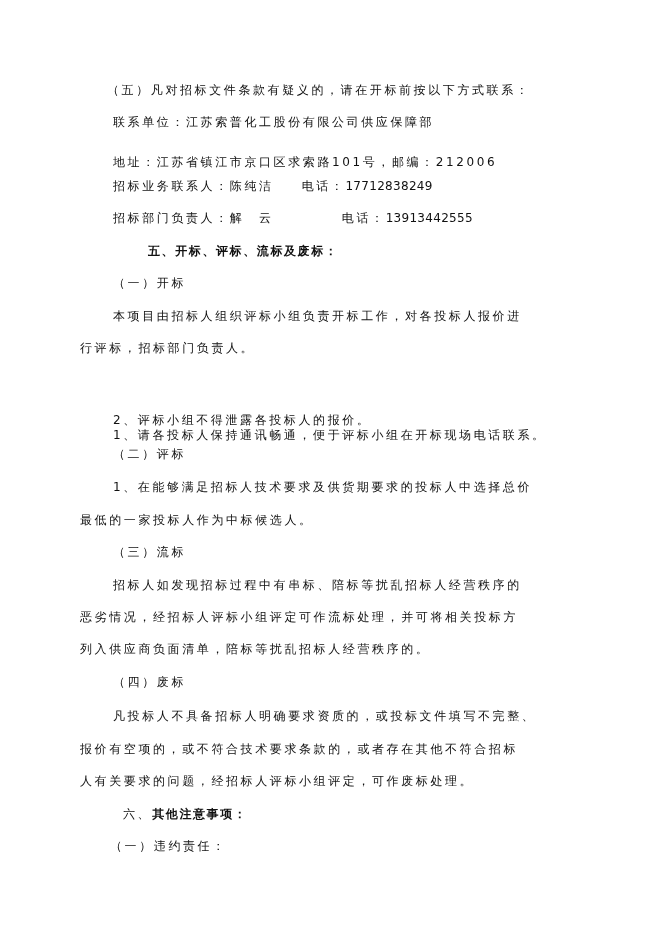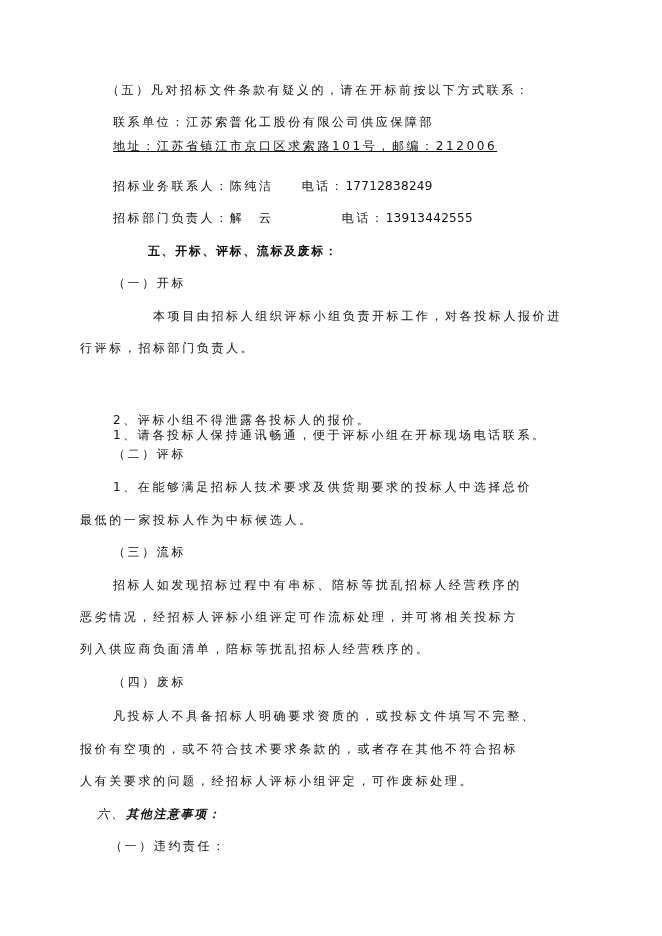--- a/index.html
+++ b/index.html
@@ -11,44 +11,44 @@
   .gap { display: inline-block; width: 28px; }
 </style>
 </head>
 <body>
 
 <div>
   <div class="line" style="left:107px; top:80px;">（五）凡对招标文件条款有疑义的，请在开标前按以下方式联系：</div>
 
   <div class="line" style="left:113px; top:112px;"><span>联系单位：</span><span>江苏索普化工股份有限公司供应保障部</span></div>
 
-  <div class="line" style="left:113px; top:136px;text-decoration:underline;"><span>地址：</span><span>江苏省镇江市京口区求索路101号，邮编：212006</span></div>
+  <div class="line" style="left:113px; top:152px;"><span>地址：</span><span>江苏省镇江市京口区求索路101号，邮编：212006</span></div>
 
   <div class="line" style="left:113px; top:176px;"><span>招标业务联系人：</span><span>陈纯洁</span><span class="gap"></span><span>电话：</span><span class="num">17712838249</span></div>
 
   <div class="line" style="left:113px; top:208px;"><span>招标部门负责人：</span><span style="display:inline-block;width:84px;">解　云</span><span class="gap"></span><span>电话：</span><span class="num">13913442555</span></div>
 
   <div class="line bold" style="left:113px; top:241px;margin-left:35px;">五、开标、评标、流标及废标：</div>
 
   <div class="line" style="left:113px; top:273px;">（一）开标</div>
-  <div class="line" style="left:113px; top:306px;margin-left:40px;">本项目由招标人组织评标小组负责开标工作，对各投标人报价进</div>
+  <div class="line" style="left:113px; top:306px;">本项目由招标人组织评标小组负责开标工作，对各投标人报价进</div>
   <div class="line" style="left:80px; top:338px;">行评标，招标部门负责人。</div>
   <div class="line" style="left:113px; top:385px;margin-top:40px;">1、请各投标人保持通讯畅通，便于评标小组在开标现场电话联系。</div>
   <div class="line" style="left:113px; top:410px;">2、评标小组不得泄露各投标人的报价。</div>
 
   <div class="line" style="left:113px; top:444px;font-family:Liberation Serif, serif;">（二）评标</div>
   <div class="line" style="left:113px; top:477px;">1、在能够满足招标人技术要求及供货期要求的投标人中选择总价</div>
   <div class="line" style="left:80px; top:510px;">最低的一家投标人作为中标候选人。</div>
 
   <div class="line" style="left:113px; top:542px;">（三）流标</div>
   <div class="line" style="left:113px; top:575px;">招标人如发现招标过程中有串标、陪标等扰乱招标人经营秩序的</div>
   <div class="line" style="left:80px; top:607px;">恶劣情况，经招标人评标小组评定可作流标处理，并可将相关投标方</div>
   <div class="line" style="left:80px; top:639px;">列入供应商负面清单，陪标等扰乱招标人经营秩序的。</div>
 
   <div class="line" style="left:113px; top:672px;">（四）废标</div>
   <div class="line" style="left:113px; top:706px;">凡投标人不具备招标人明确要求资质的，或投标文件填写不完整、</div>
   <div class="line" style="left:80px; top:739px;">报价有空项的，或不符合技术要求条款的，或者存在其他不符合招标</div>
   <div class="line" style="left:80px; top:771px;">人有关要求的问题，经招标人评标小组评定，可作废标处理。</div>
 
-  <div class="line" style="left:97px; top:804px;font-style:italic;"><span>六、</span><span class="bold">其他注意事项：</span></div>
+  <div class="line" style="left:123px; top:804px;"><span>六、</span><span class="bold">其他注意事项：</span></div>
 
   <div class="line" style="left:110px; top:836px;">（一）违约责任：</div>
 </div>
 
 </body></html>

